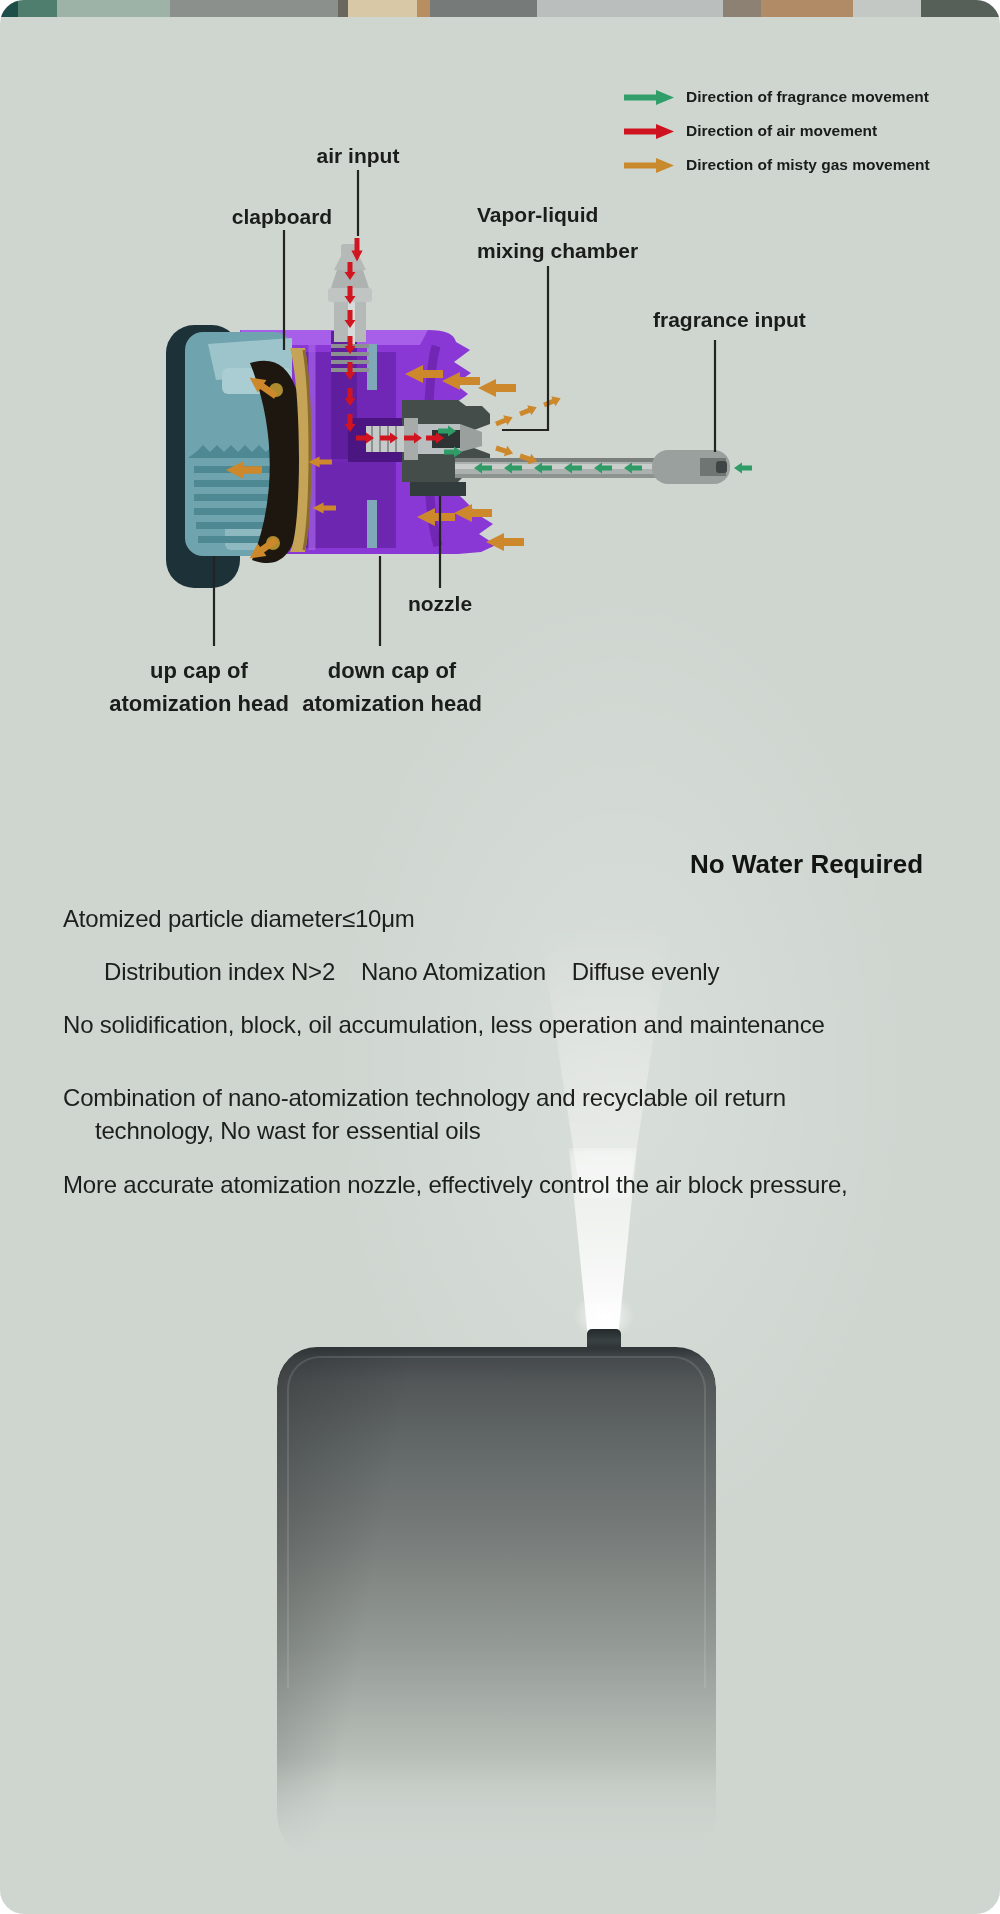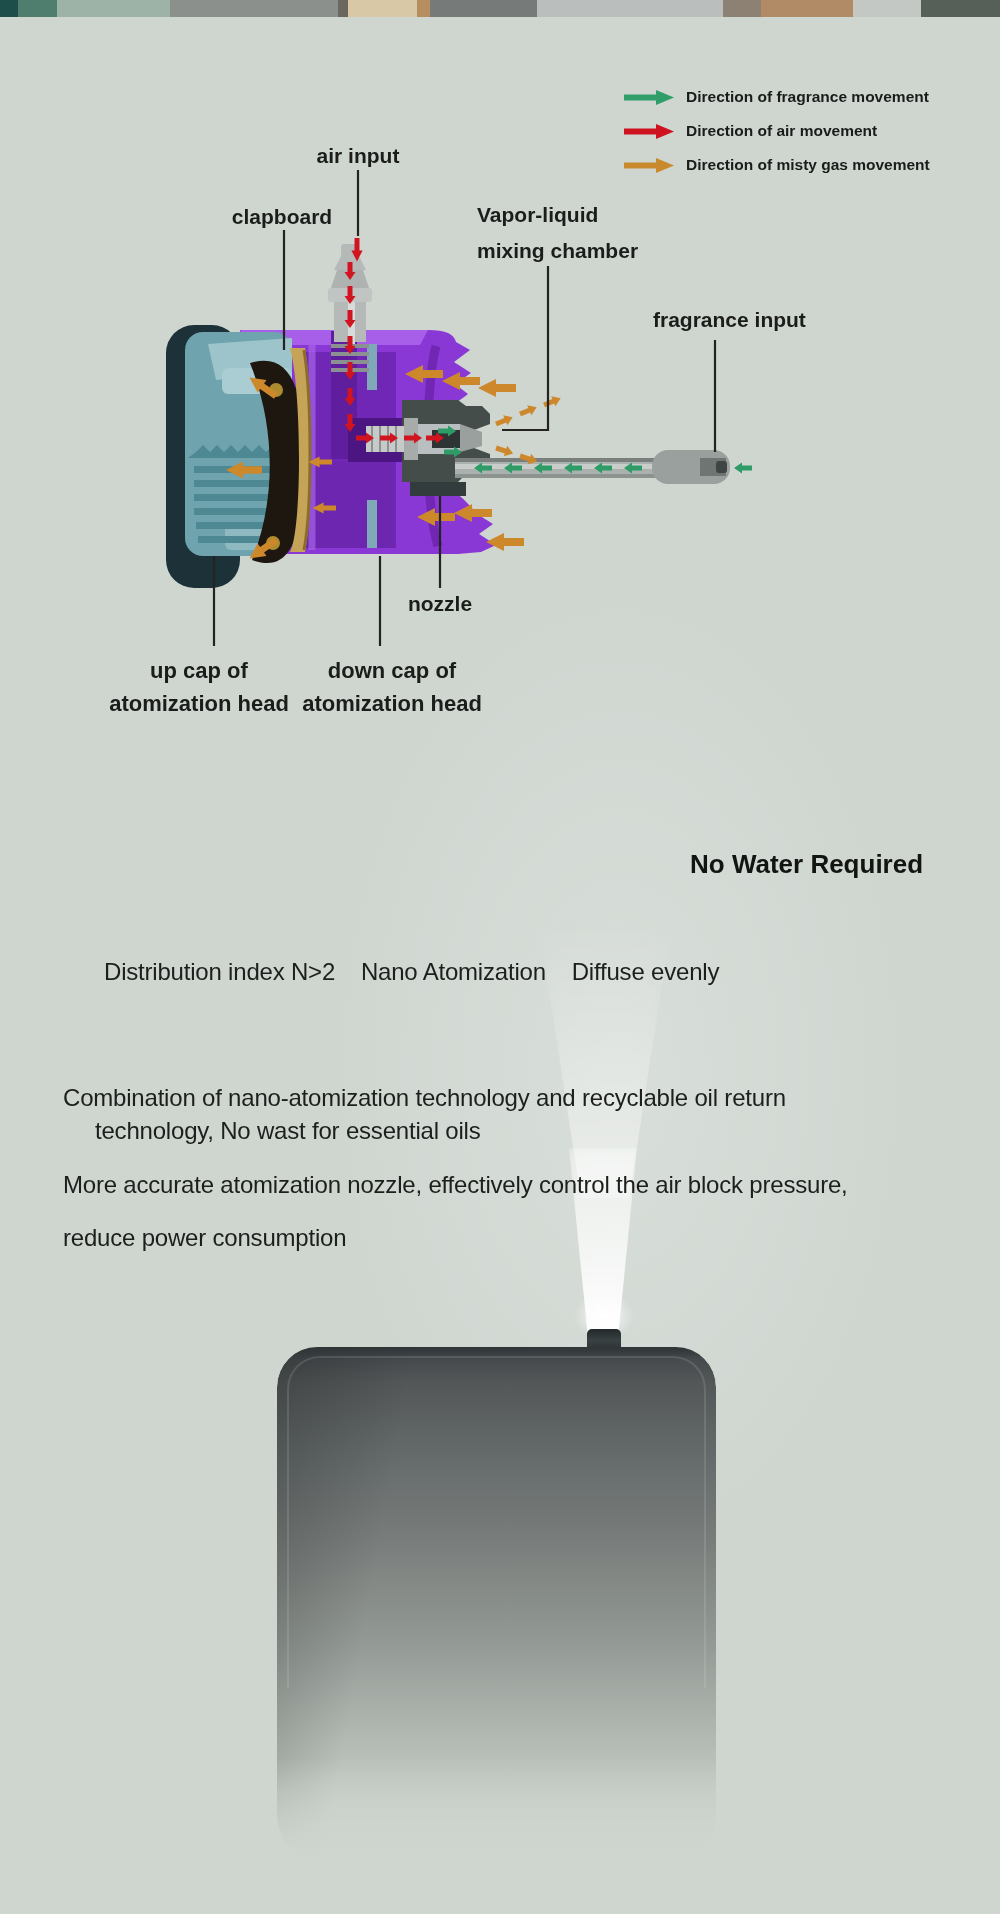--- a/index.html
+++ b/index.html
@@ -2,20 +2,21 @@
 <html><head>
 <meta charset="utf-8">
 <style>
   html,body{margin:0;padding:0;}
   .page{
     position:relative; width:1000px; height:1914px; overflow:hidden;
     background:
       radial-gradient(420px 700px at 62% 56%, rgba(255,255,255,0.20), rgba(255,255,255,0) 70%),
       #cfd6d0;
     font-family:"Liberation Sans", sans-serif;
+    border-radius:24px;
   }
   
   .top-strip{
     position:absolute; left:0; top:0; width:1000px; height:17px; z-index:5;
     background:linear-gradient(90deg,
       #1e4e49 0 18px, #4f7e6e 18px 57px, #9eb3a8 57px 170px, #8b908d 170px 338px,
       #6a675f 338px 348px, #d9c8a6 348px 417px, #b68e60 417px 430px, #767b7a 430px 537px,
       #babebd 537px 723px, #8d8174 723px 761px, #b18b65 761px 853px, #c4c8c5 853px 921px,
       #566059 921px 1000px);
   }
@@ -256,25 +257,26 @@
       <text x="392" y="678" text-anchor="middle" font-size="22">down cap of</text>
       <text x="392" y="711" text-anchor="middle" font-size="22">atomization head</text>
     </g>
   </svg>
 
   <div class="mist-wide"></div>
   <div class="mist-core"></div>
   <div class="mist-glow"></div>
 
   <div class="heading" style="left:690px; top:849px;">No Water Required</div>
+  <div class="copy-line" style="top:905px;">Atomized particle diameter≤10μm</div>
   <div class="copy-line" style="top:958px;margin-left:41px;">Distribution index N&gt;2    Nano Atomization    Diffuse evenly</div>
+  <div class="copy-line" style="top:1011px;">No solidification, block, oil accumulation, less operation and maintenance</div>
   <div class="copy-line" style="top:1064px;margin-top:20px;">Combination of nano-atomization technology and recyclable oil return</div>
   <div class="copy-line" style="top:1117px;margin-left:32px;">technology, No wast for essential oils</div>
   <div class="copy-line" style="top:1171px;">More accurate atomization nozzle, effectively control the air block pressure,</div>
-  <div class="copy-line" style="top:1224px;">reduce power consumption</div>
 
   <div class="device-nozzle"></div>
   <div class="device-body">
     <div class="device-top-rim"></div>
     <div class="device-inner"></div>
   </div>
 
 </div>
 
 </body></html>

